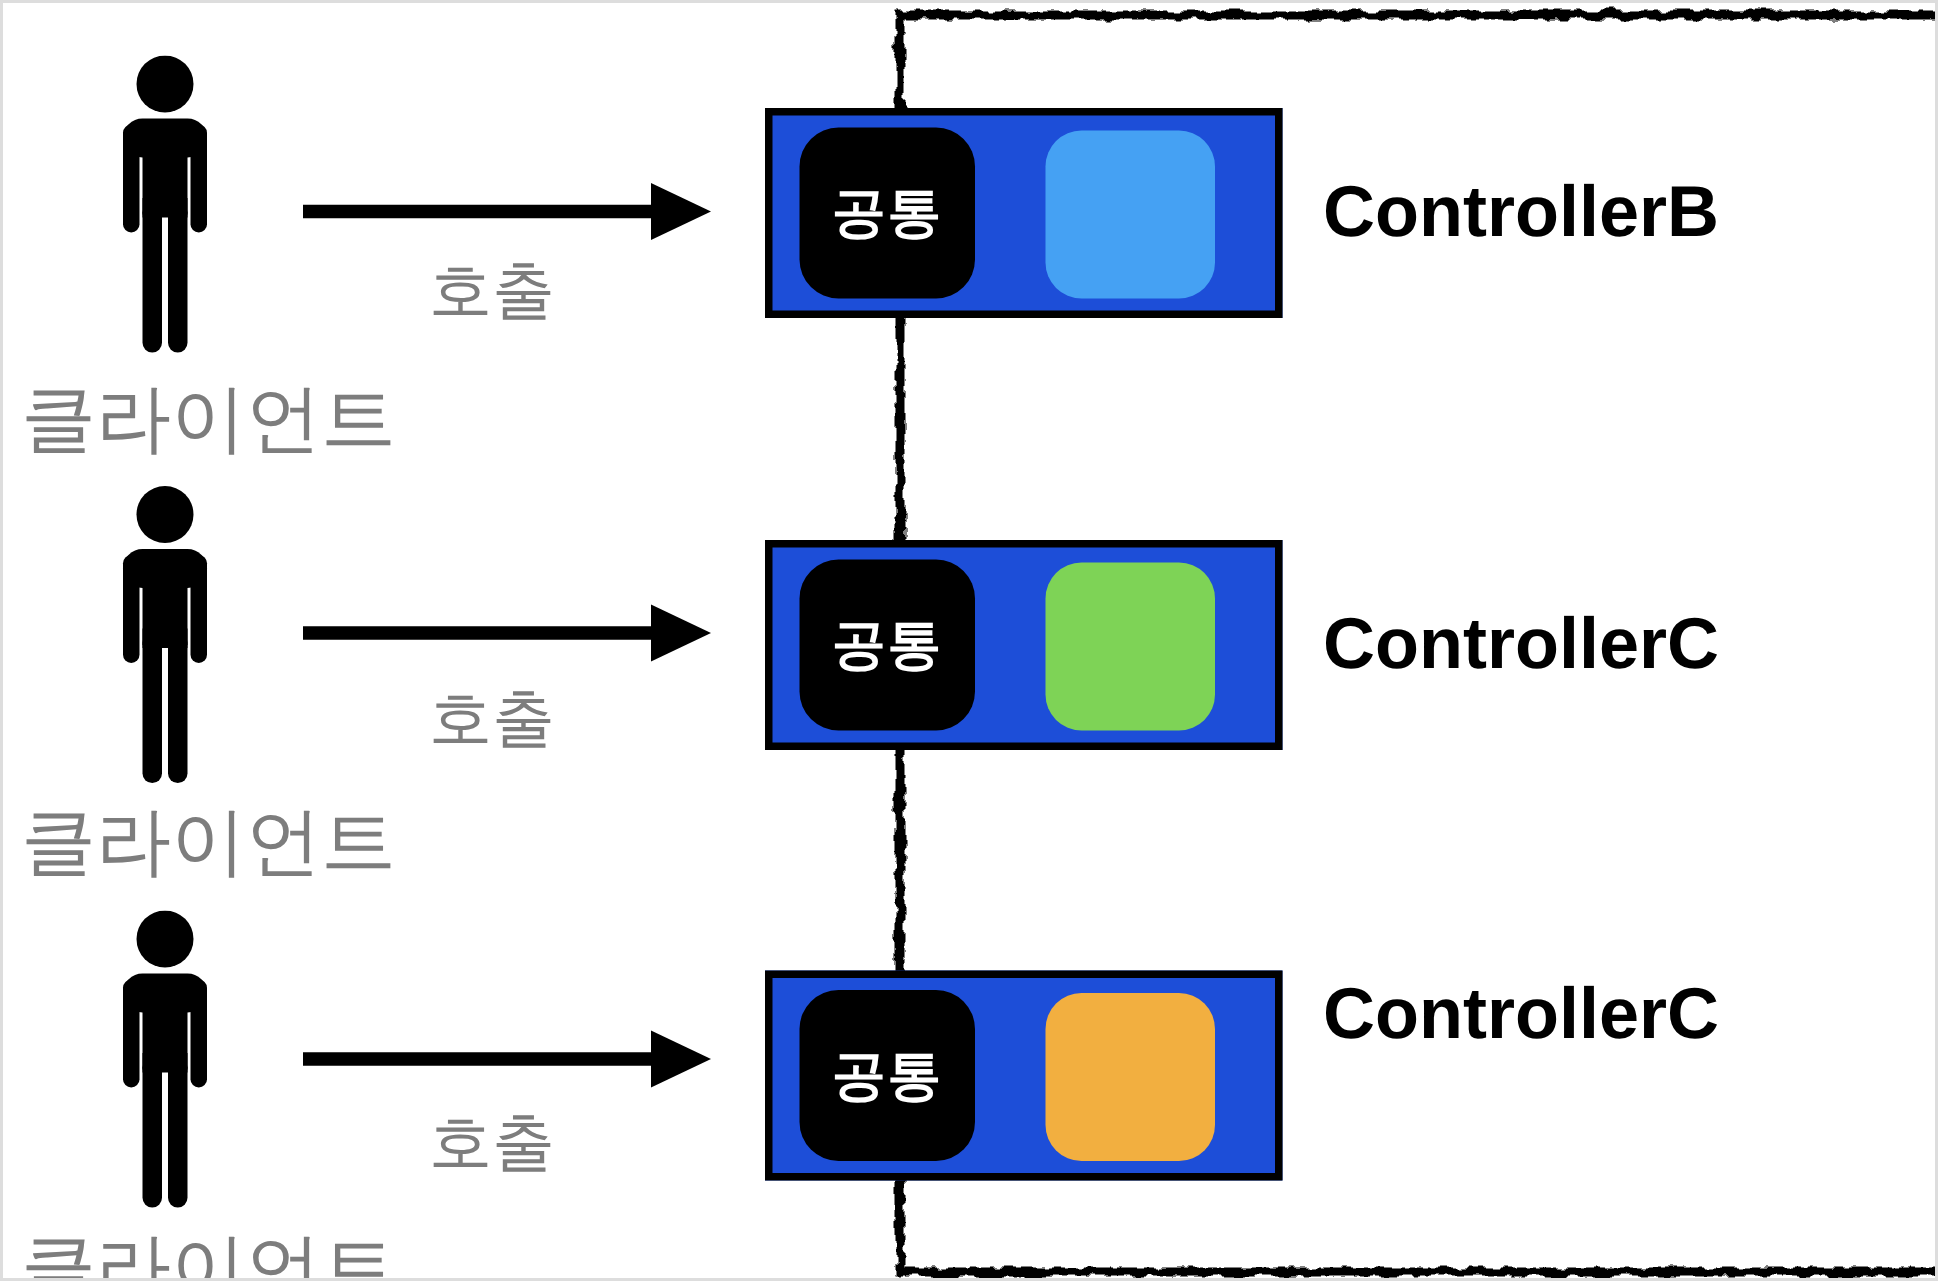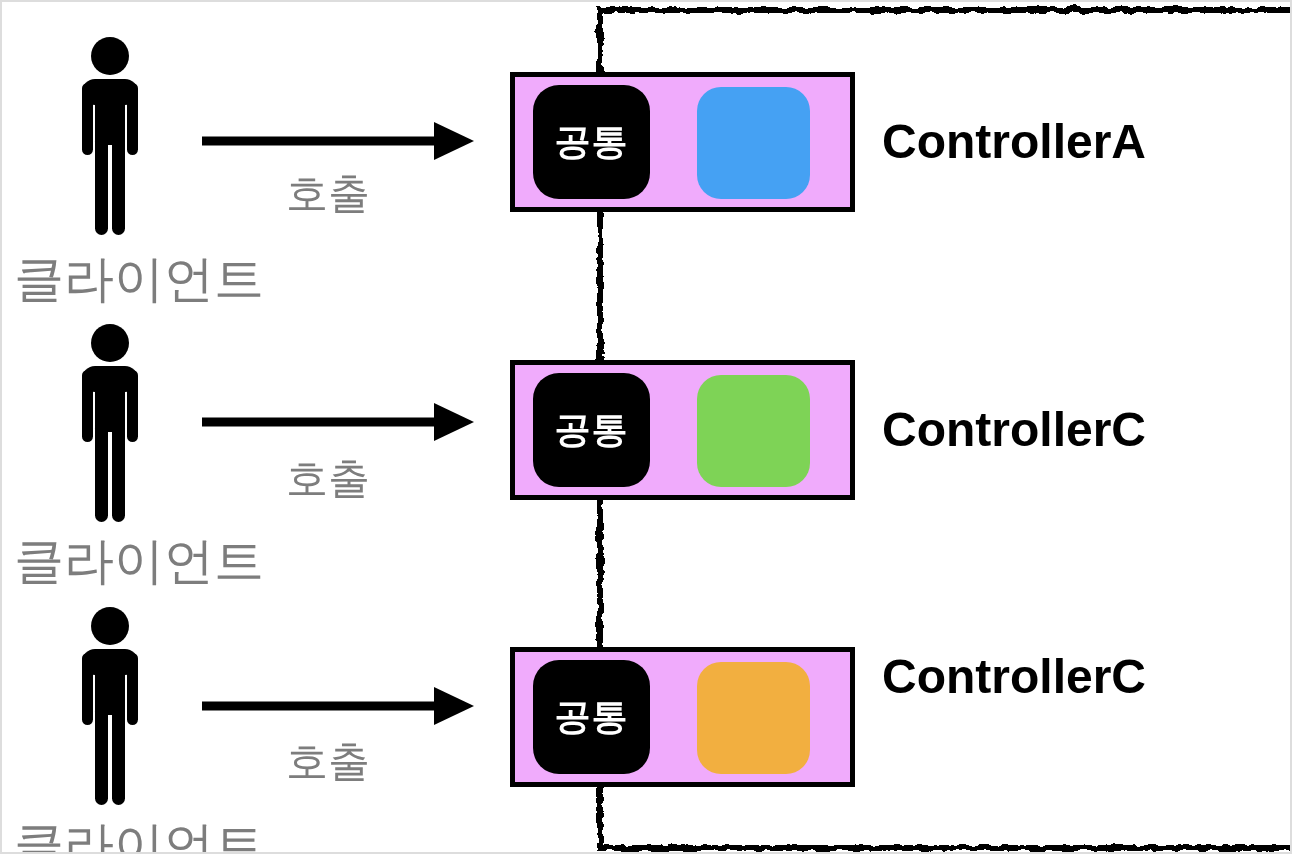--- a/index.html
+++ b/index.html
@@ -21,21 +21,21 @@
   }
   .call-label{
     font-size:42px;color:#7d7d7d;z-index:2;
     width:160px;text-align:center;white-space:nowrap;font-family:Liberation Mono, monospace;
   }
   .arrow-svg{width:280px;height:44px;z-index:2;}
   .controller-box{
     width:345px;height:140px;
     box-sizing:border-box;
     border:5px solid #000;
-    background:#f0abfc;
+    background:#1d4ed8;
     z-index:3;
   }
   .common-box{
     position:absolute;left:18px;top:8px;
     width:117px;height:114px;border-radius:26px;
     background:#000;
     display:flex;align-items:center;justify-content:center;
     color:#fff;font-size:36px;font-weight:bold;letter-spacing:1px;
   }
   .accent-box{
@@ -77,21 +77,21 @@
   <div class="abs client-label" style="left:12px;top:244px">클라이언트</div>
   <svg class="abs arrow-svg" style="left:194px;top:117px" viewBox="0 0 280 44">
     <line x1="6" y1="22" x2="238" y2="22" stroke="#000" stroke-width="9"></line>
     <polygon points="238,3 278,22 238,41" fill="#000"></polygon>
   </svg>
   <div class="abs call-label" style="left:246px;top:164px">호출</div>
   <div class="abs controller-box" style="left:508px;top:70px">
     <div class="common-box">공통</div>
     <div class="accent-box" style="background-color: rgb(69, 161, 243);"></div>
   </div>
-  <div class="abs controller-label" style="left:880px;top:111px">ControllerA</div>
+  <div class="abs controller-label" style="left:880px;top:111px">ControllerB</div>
 
   <svg class="abs person-svg" style="left:68px;top:322px" viewBox="0 0 80 202">
     <g fill="#000">
       <circle cx="40" cy="19" r="19"></circle>
       <rect x="12" y="42" width="56" height="26" rx="13"></rect>
       <rect x="25" y="44" width="30" height="62"></rect>
       <rect x="12" y="46" width="11" height="72" rx="5.5"></rect>
       <rect x="57" y="46" width="11" height="72" rx="5.5"></rect>
       <rect x="25" y="95" width="30" height="13"></rect>
       <rect x="25" y="98" width="13" height="100" rx="6.5"></rect>

